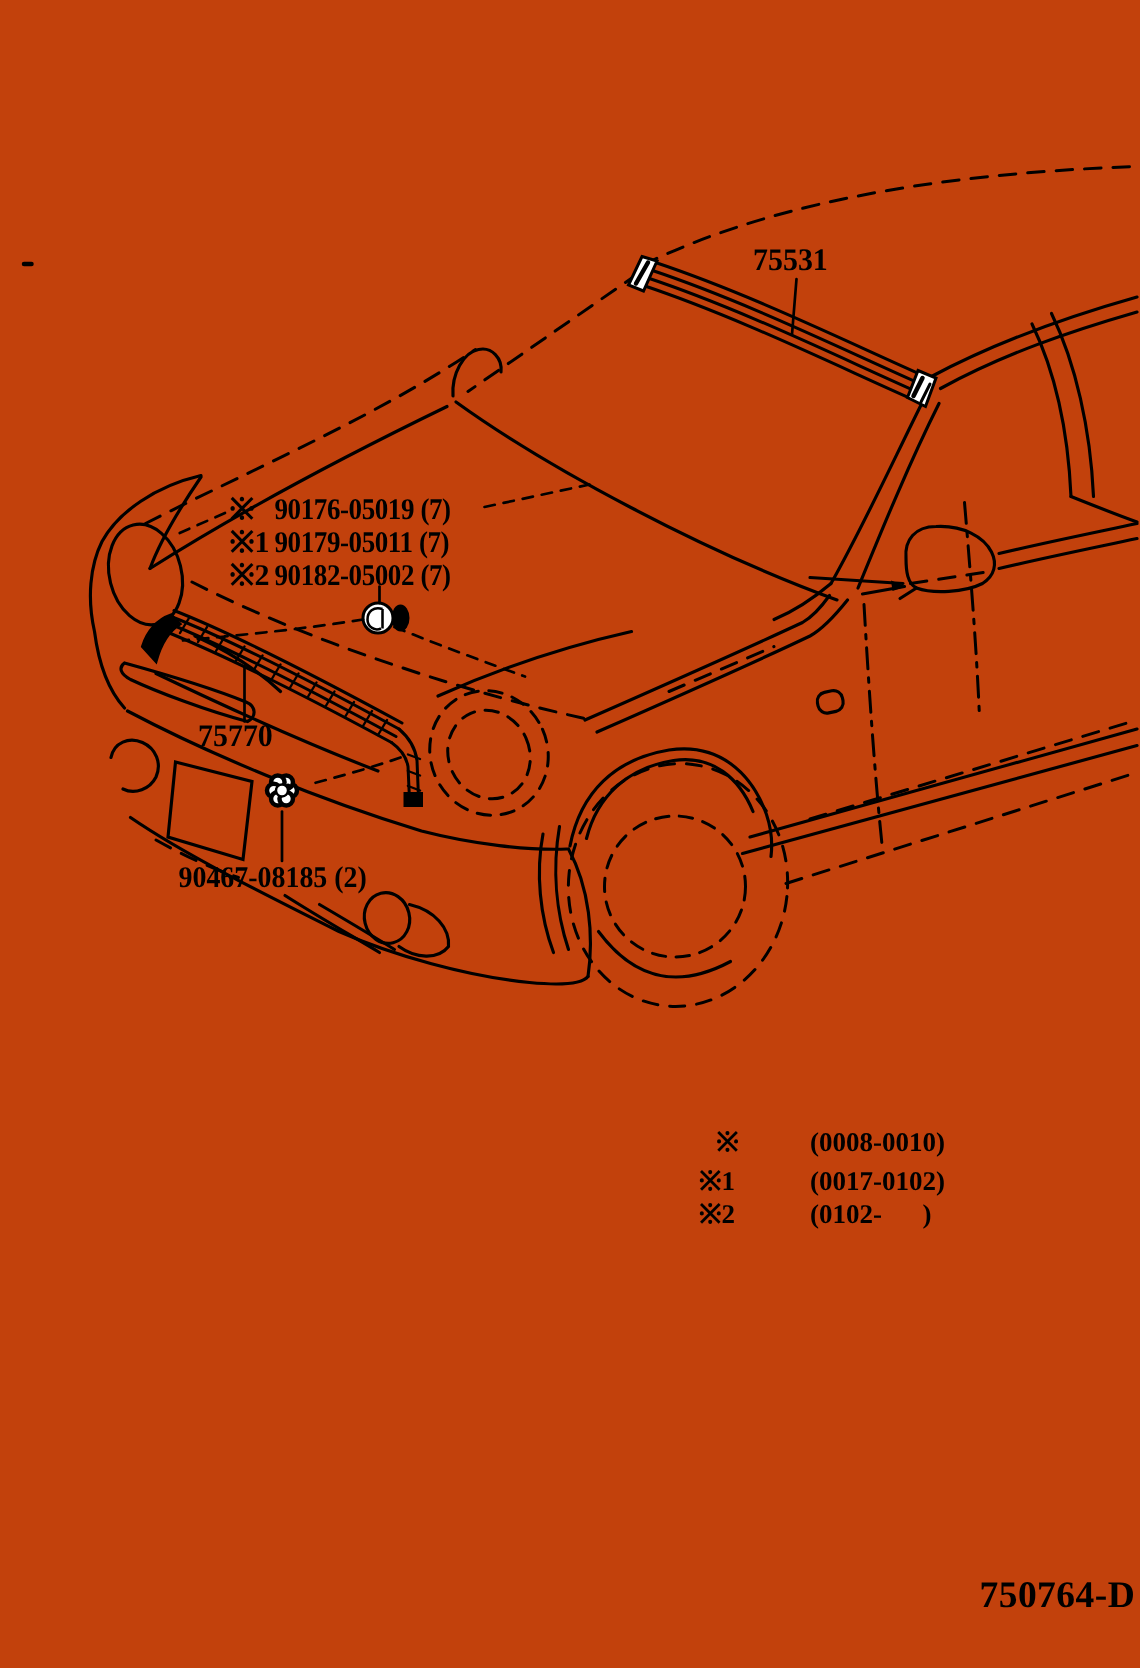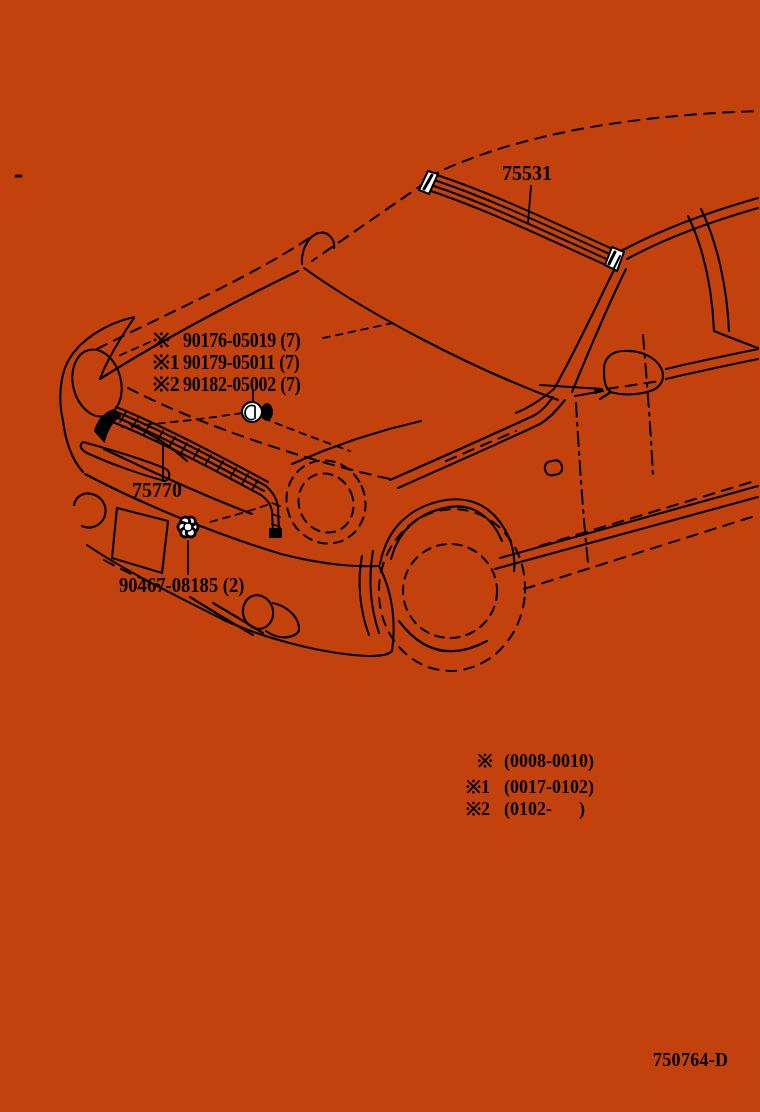--- a/index.html
+++ b/index.html
@@ -6,22 +6,22 @@
   #stage{position:relative;width:760px;height:1112px;background:#c2410c;overflow:hidden;
          font-family:Liberation Serif, serif;color:#000;}
   svg{position:absolute;left:0;top:0;}
   .lbl{position:absolute;font-weight:bold;color:#000;white-space:pre;line-height:1;}
   .lbl-big{font-size:21px;transform:scaleX(.95);transform-origin:0 0;}
   .callout-row{position:absolute;display:flex;font-weight:bold;font-size:20px;line-height:1;}
   .callout-row .mark{display:inline-block;width:30px;}
   .callout-row .num{transform:scaleX(.90);transform-origin:0 0;letter-spacing:-.3px;white-space:pre;}
   .legend-row{position:absolute;display:flex;font-weight:bold;font-size:18px;line-height:1;}
   .legend-row .mark{display:inline-block;width:38px;}
-  .legend-row .range{white-space:pre;}
-  .code{font-size:18px;letter-spacing:.3px;}
+  .legend-row .range{white-space:pre;margin-left:36px;}
+  .code{font-size:25px;letter-spacing:.3px;}
   .l90467{font-size:20px;transform:scaleX(.93);transform-origin:0 0;}
 </style>
 </head>
 <body>
 
 <div id="stage">
 
 <svg width="760" height="1112" viewBox="0 0 760 1112">
 
   <g stroke="#000" fill="none" stroke-width="2" stroke-linecap="round" stroke-dasharray="11 8">

